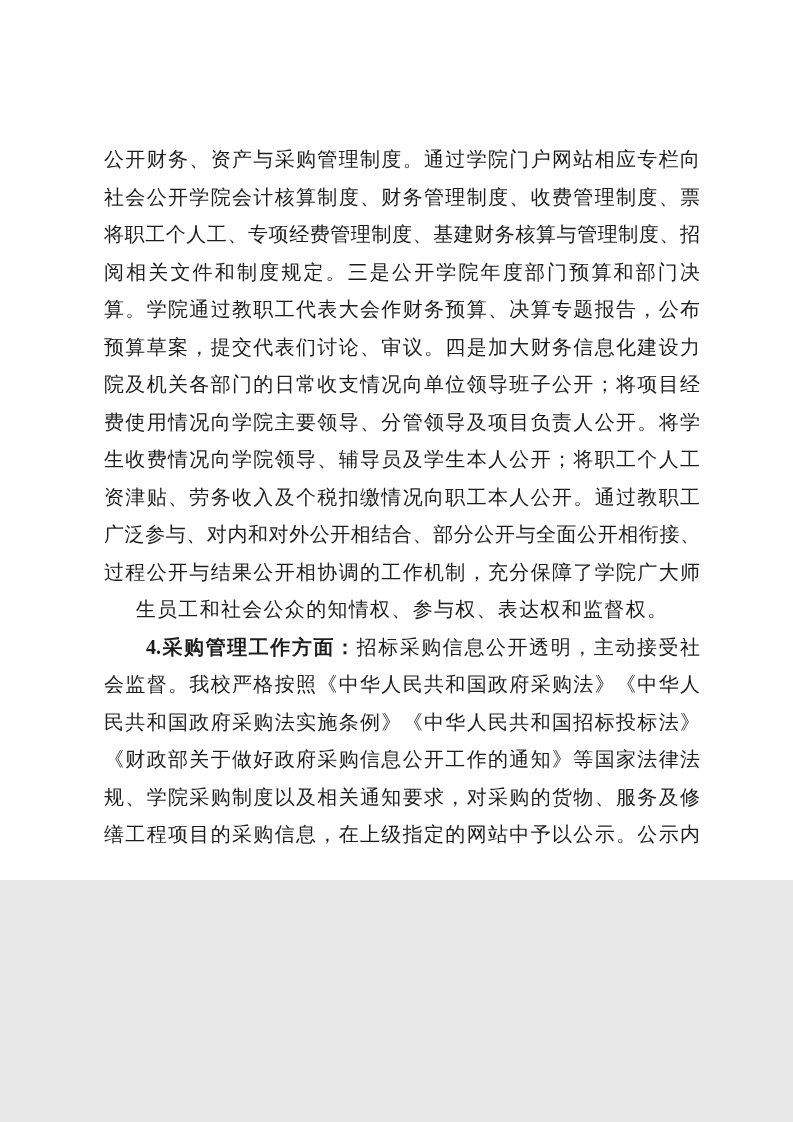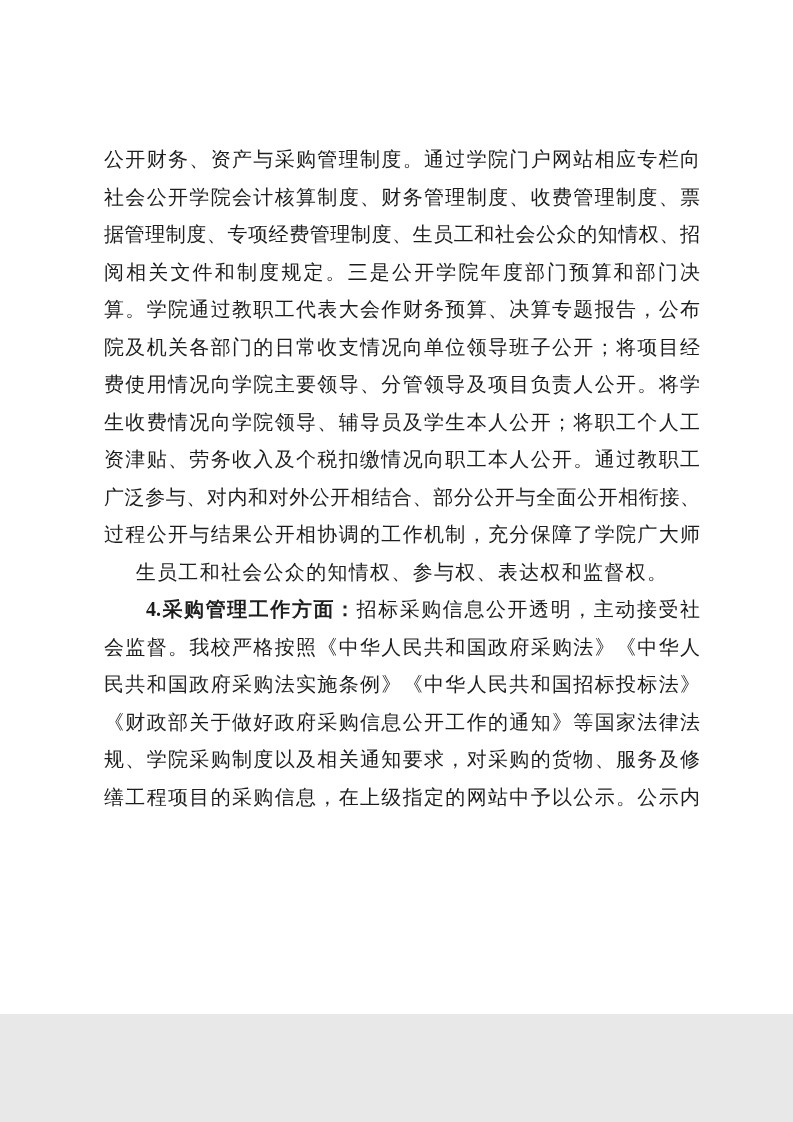--- a/index.html
+++ b/index.html
@@ -3,21 +3,21 @@
 <meta charset="utf-8">
 <style>
   html, body {
     margin: 0;
     padding: 0;
     background: #e8e8e8;
   }
   .page {
     position: relative;
     width: 793px;
-    height: 1014px;
+    height: 880px;
     margin: 0 auto;
     background: #ffffff;
     font-family: "Liberation Serif", "DejaVu Serif", serif;
     color: #1d1d1d;
     overflow: hidden;
   }
   .text-block {
     position: absolute;
     left: 104px;
     top: 141px;
@@ -57,23 +57,24 @@
     color: #222222;
   }
 </style>
 </head>
 <body>
 
 <div class="page">
   <div class="text-block">
     <div class="line just">公开财务、资产与采购管理制度。通过学院门户网站相应专栏向</div>
     <div class="line just">社会公开学院会计核算制度、财务管理制度、收费管理制度、票</div>
-    <div class="line just">据管理制度、专项经费管理制度、生员工和社会公众的知情权、招</div>
+    <div class="line just">将职工个人工、专项经费管理制度、基建财务核算与管理制度、招</div>
     <div class="line just">阅相关文件和制度规定。三是公开学院年度部门预算和部门决</div>
     <div class="line just">算。学院通过教职工代表大会作财务预算、决算专题报告，公布</div>
+    <div class="line just">预算草案，提交代表们讨论、审议。四是加大财务信息化建设力</div>
     <div class="line just">院及机关各部门的日常收支情况向单位领导班子公开；将项目经</div>
     <div class="line just">费使用情况向学院主要领导、分管领导及项目负责人公开。将学</div>
     <div class="line just">生收费情况向学院领导、辅导员及学生本人公开；将职工个人工</div>
     <div class="line just">资津贴、劳务收入及个税扣缴情况向职工本人公开。通过教职工</div>
     <div class="line just">广泛参与、对内和对外公开相结合、部分公开与全面公开相衔接、</div>
     <div class="line just">过程公开与结果公开相协调的工作机制，充分保障了学院广大师</div>
     <div class="line end">生员工和社会公众的知情权、参与权、表达权和监督权。</div>
     <div class="line just indent"><span class="bold">4.采购管理工作方面：</span><span>招标采购信息公开透明，主动接受社</span></div>
     <div class="line just">会监督。我校严格按照《中华人民共和国政府采购法》《中华人</div>
     <div class="line just">民共和国政府采购法实施条例》《中华人民共和国招标投标法》</div>

